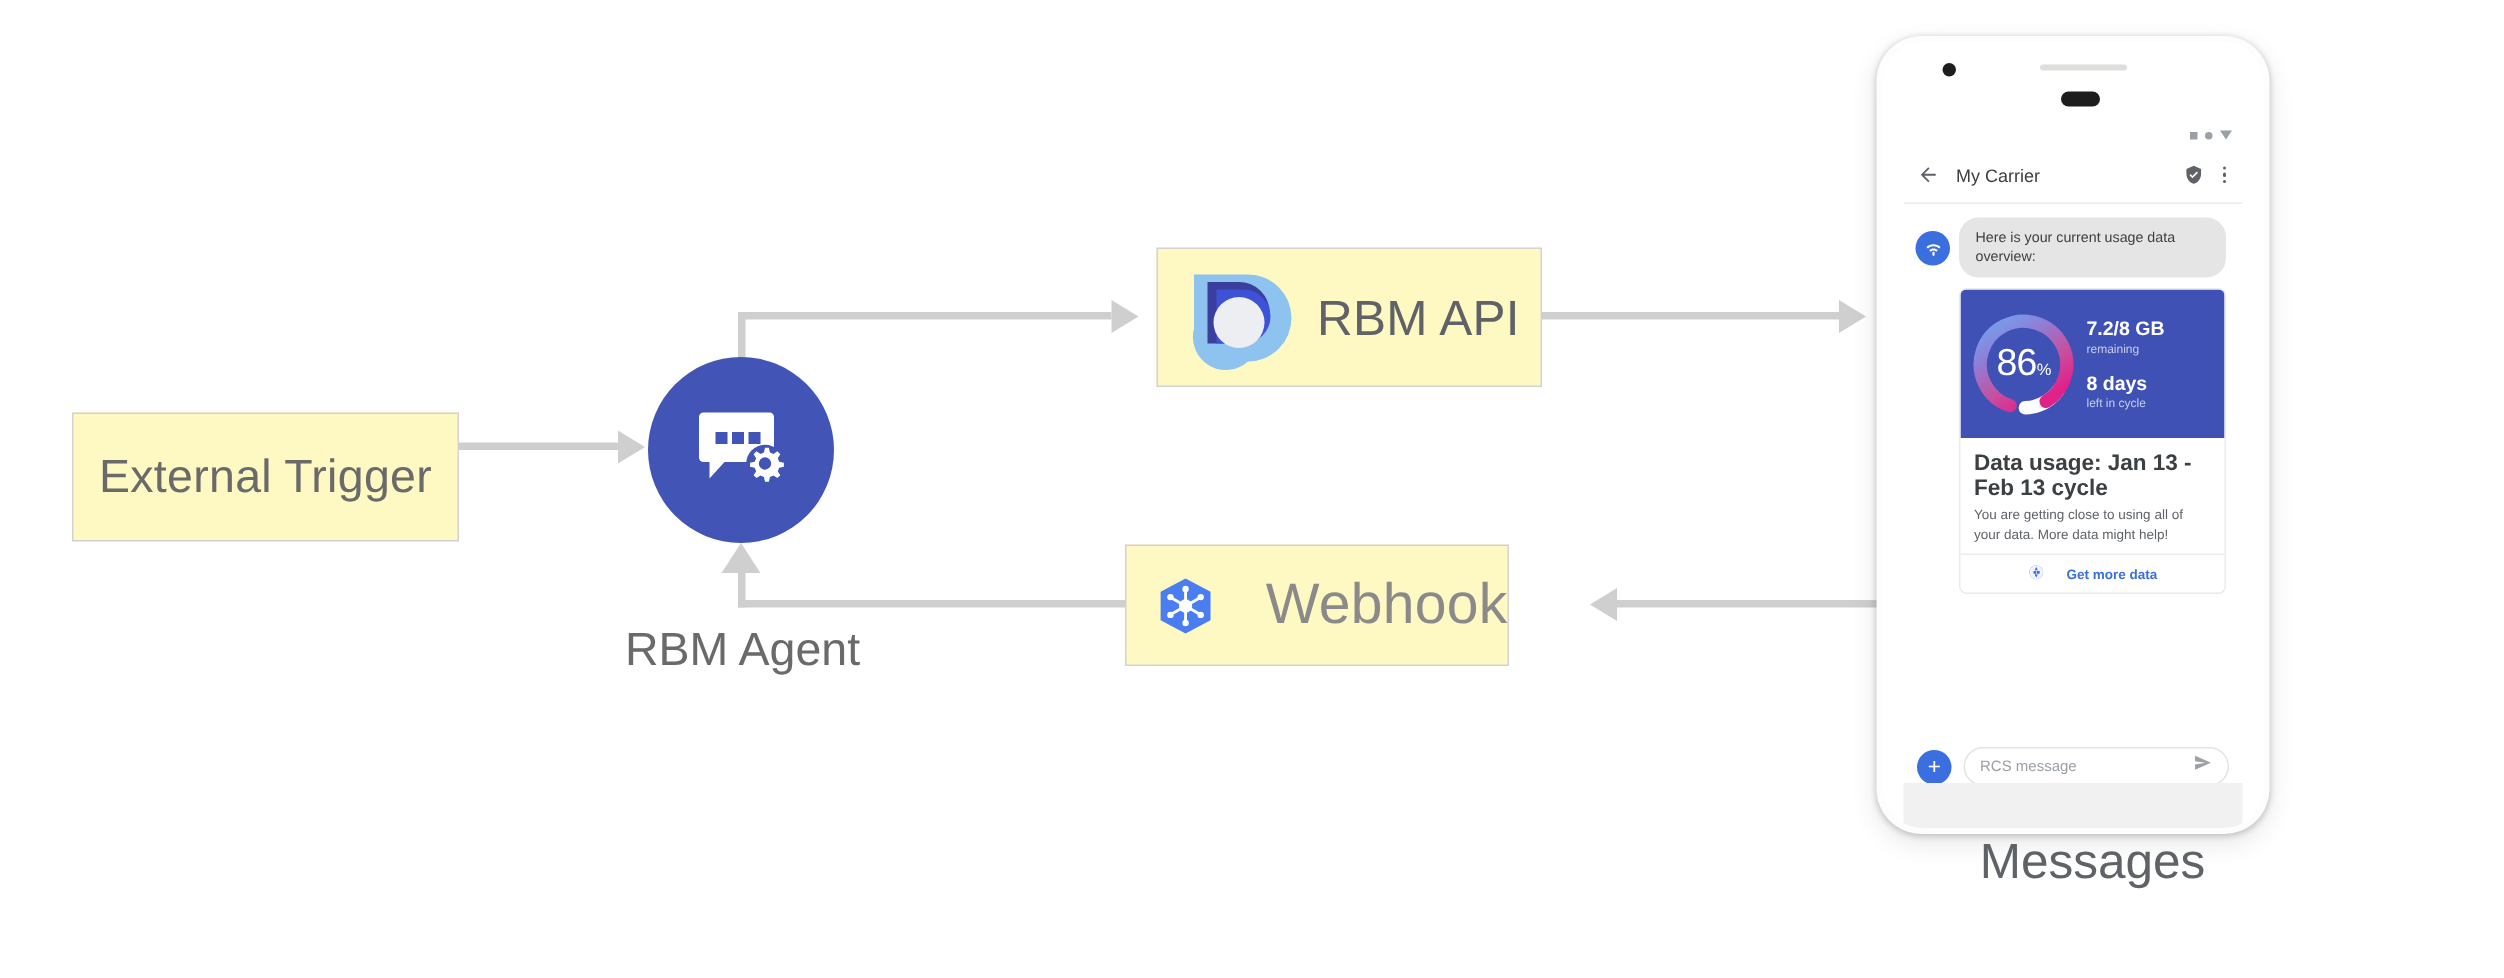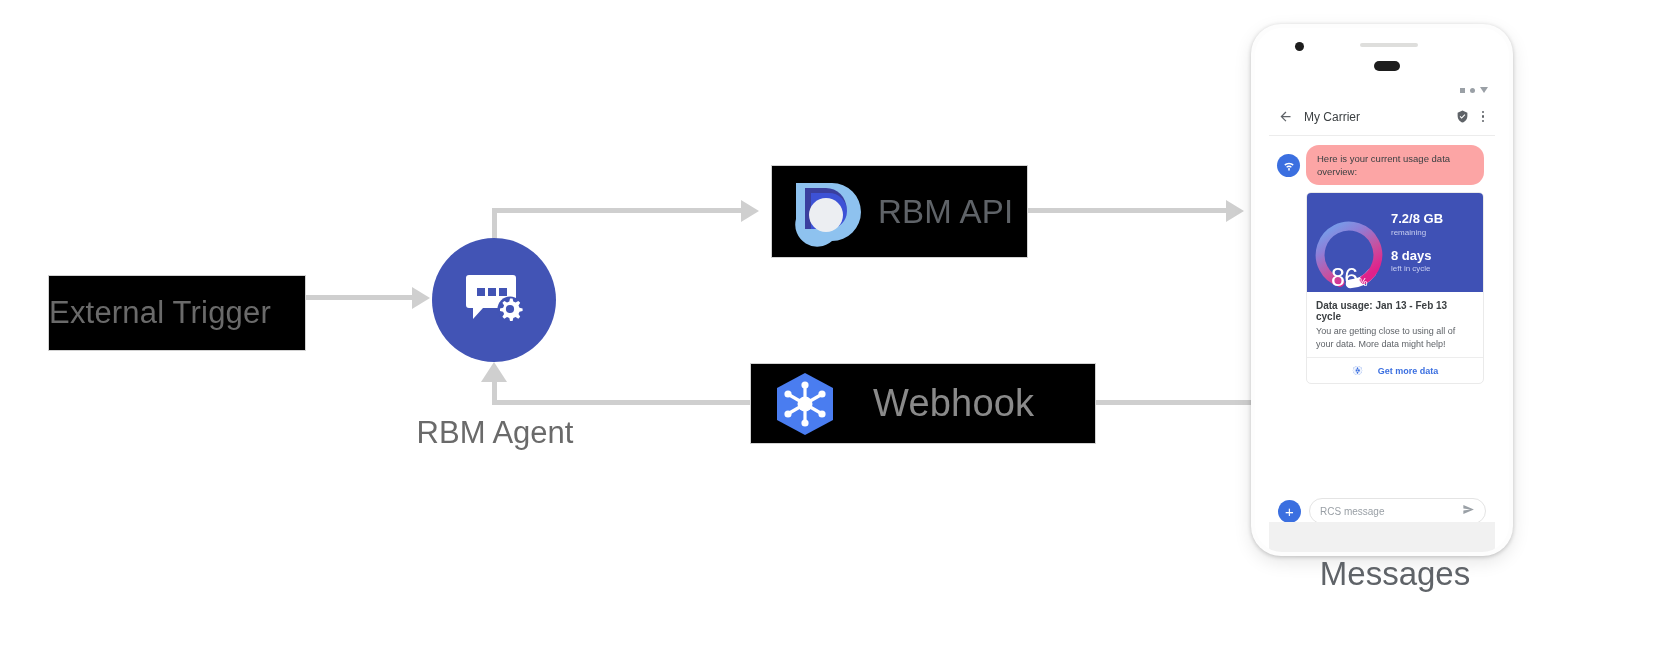--- a/index.html
+++ b/index.html
@@ -13,52 +13,52 @@
     width: 1669px;
     height: 652px;
     background: #ffffff;
     overflow: hidden;
   }
 
   
   .flow-box {
     position: absolute;
     border: 1px solid #d2d2d2;
-    background: #000000;
+    background: #fef9c3;
     display: flex;
     align-items: center;
   }
   .flow-label {
     color: #5f6368;
     font-weight: 300;
     letter-spacing: .2px;
     white-space: nowrap;
   }
 
   
   #ext-trigger {
     left: 48px; top: 275px;
-    width: 258px; height: 76px;
-    justify-content: flex-start;
+    width: 258px; height: 86px;
+    justify-content: center;
   }
   #ext-trigger .flow-label { font-size: 31px; color: #6a6a6a; }
 
   
   #rbm-api-box {
     left: 771px; top: 165px;
     width: 257px; height: 93px;
     padding-left: 16px;
     gap: 16px;
   }
   #rbm-api-box .flow-label { font-size: 33px; color: #5f6368; }
 
   
   #webhook-box {
     left: 750px; top: 363px;
-    width: 346px; height: 81px;
+    width: 256px; height: 81px;
     padding-left: 18px;
     gap: 32px;
   }
   #webhook-box .flow-label { font-size: 38px; color: #8a8a8a; }
 
   
   #rbm-agent-node {
     position: absolute;
     left: 432px; top: 238px;
     width: 124px; height: 124px;
@@ -196,21 +196,21 @@
     display: flex; align-items: flex-start; gap: 6px;
   }
   #agent-avatar {
     flex: 0 0 auto;
     width: 23px; height: 23px; border-radius: 50%;
     background: #3b6fe0;
     display: flex; align-items: center; justify-content: center;
     margin-top: 9px;
   }
   #msg-bubble {
-    background: #fca5a5;
+    background: #e5e5e5;
     border-radius: 13px;
     padding: 7px 11px;
     font-size: 9.5px;
     line-height: 1.38;
     color: #3c4043;
     max-width: 178px;
   }
 
   
   #rich-card {
@@ -224,21 +224,21 @@
   }
   #card-hero {
     position: relative;
     height: 99px;
     background: #3f51b5;
     display: flex; align-items: center;
   }
   #gauge-wrap {
     position: relative;
     width: 84px; height: 99px;
-    display: flex; align-items: flex-end; justify-content: center;
+    display: flex; align-items: center; justify-content: center;
   }
   #gauge-pct {
     position: absolute;
     left: 0; right: 0;
     text-align: center;
     color: #ffffff;
     font-size: 25px;
     font-weight: 300;
     letter-spacing: -.5px;
   }
@@ -255,21 +255,21 @@
     font-weight: 700;
     line-height: 1.1;
   }
   .stat-sub {
     color: #c7cdf0;
     font-size: 8px;
     margin-top: 1px;
   }
   #card-body { padding: 8px 9px 7px 9px; }
   #card-title {
-    font-size: 10px; font-weight: 700; color: #3c4043;
+    font-size: 15px; font-weight: 700; color: #3c4043;
     margin-bottom: 3px;
   }
   #card-desc {
     font-size: 9px; color: #5f6368; line-height: 1.38;
   }
   #card-action {
     border-top: 1px solid #ededed;
     height: 26px;
     display: flex; align-items: center; justify-content: center;
     gap: 15px;

